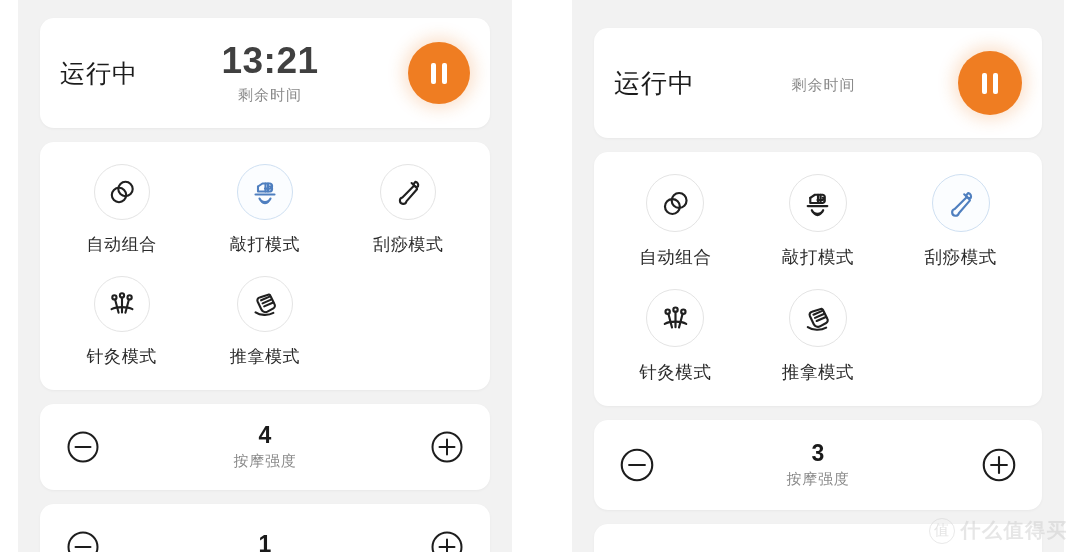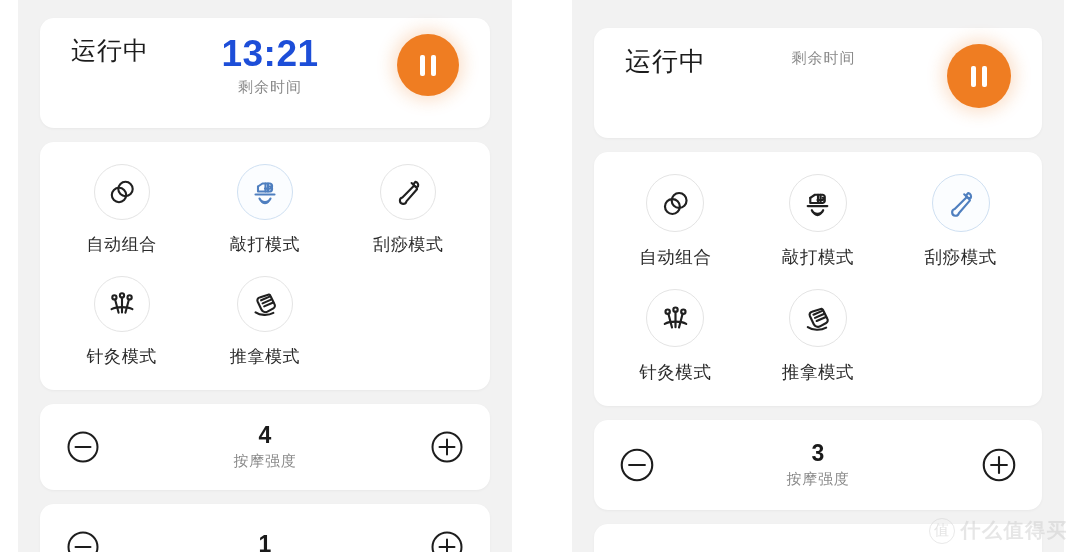--- a/index.html
+++ b/index.html
@@ -42,42 +42,42 @@
   .card {
     background: #ffffff;
     border-radius: 14px;
     box-shadow: 0 1px 3px rgba(0,0,0,0.045);
     margin-bottom: 14px;
   }
 
   
   .status-card {
     display: flex;
-    align-items: flex-start;
-    padding: 16px 31px;
+    align-items: center;
+    padding: 16px 20px;
     min-height: 110px;
   }
   .status-label {
     font-size: 25px;
     color: #1c1c1c;
     letter-spacing: 1px;
     flex: 0 0 auto;
     white-space: nowrap;
   }
   .panel-right .status-label { font-size: 26px; }
 
   .timer-block {
     flex: 1 1 auto;
     text-align: center;
     padding-right: 6px;
   }
   .timer-value {
     font-size: 37px;
     font-weight: 700;
-    color: #1d4ed8;
+    color: #404040;
     line-height: 1.06;
     letter-spacing: 0.5px;
   }
   .panel-right .timer-value { font-size: 38px; }
   .timer-caption {
     font-size: 15px;
     color: #8a8a8a;
     margin-top: 5px;
     letter-spacing: 1px;
   }

